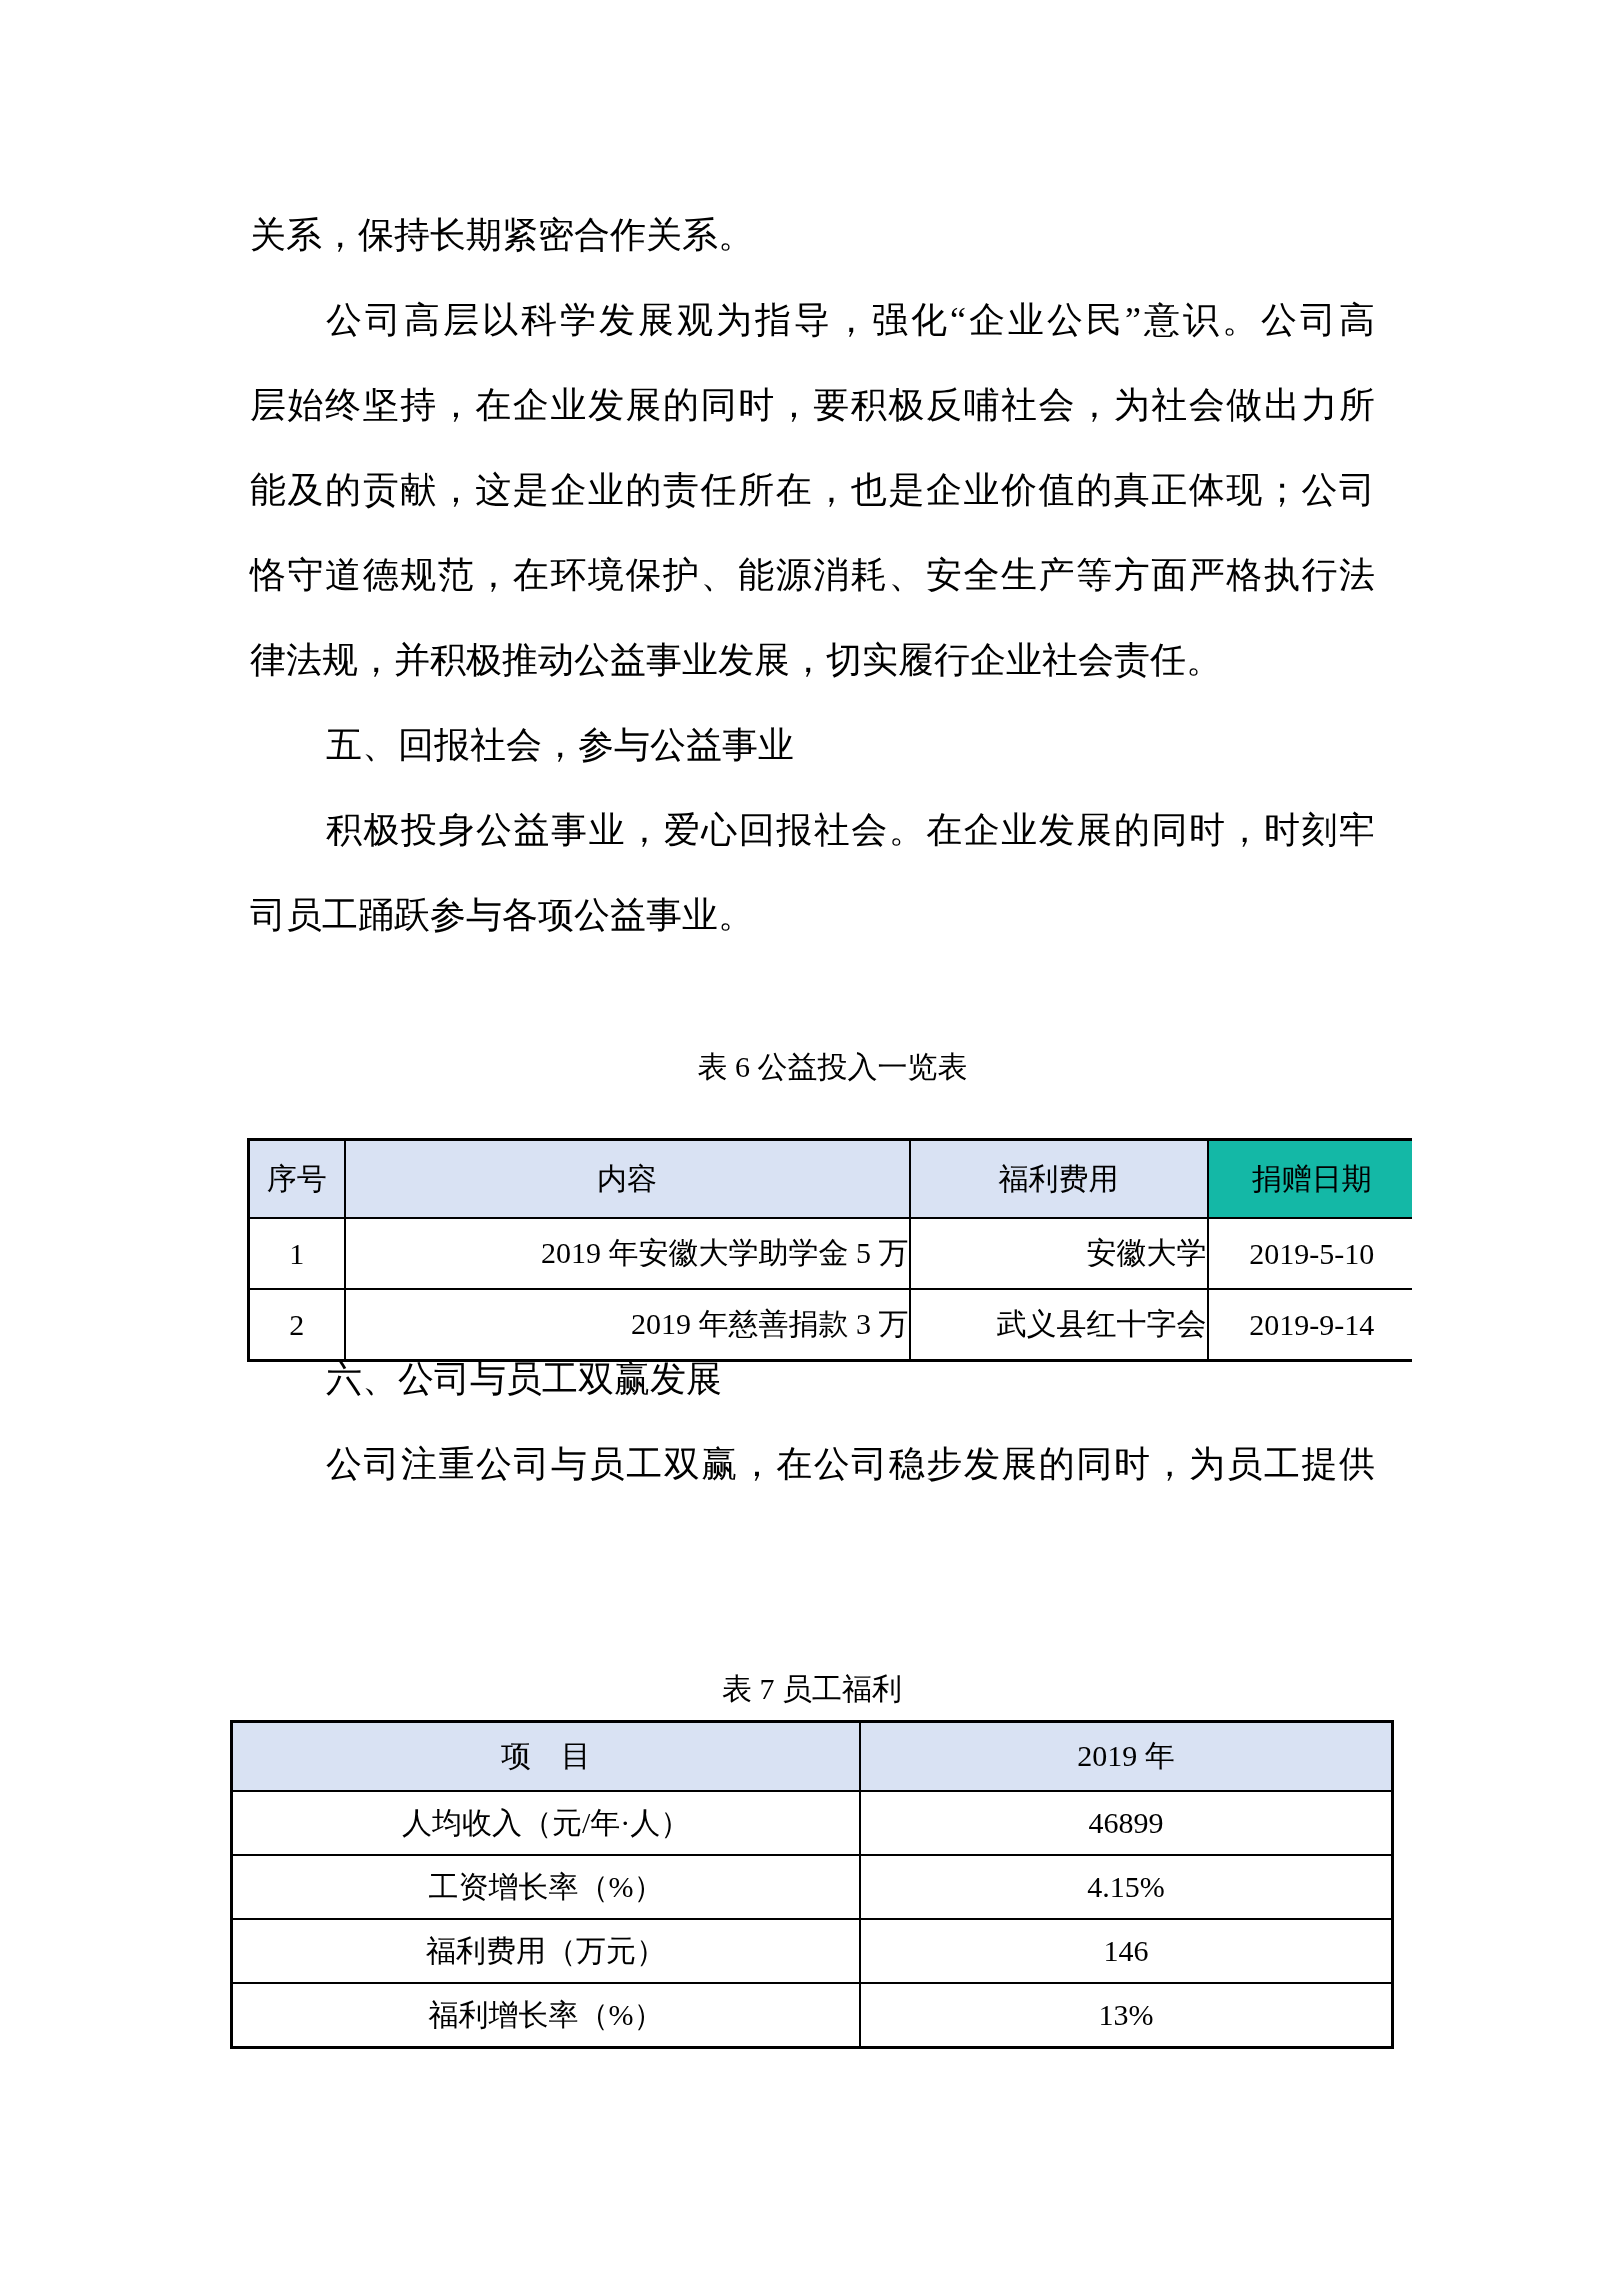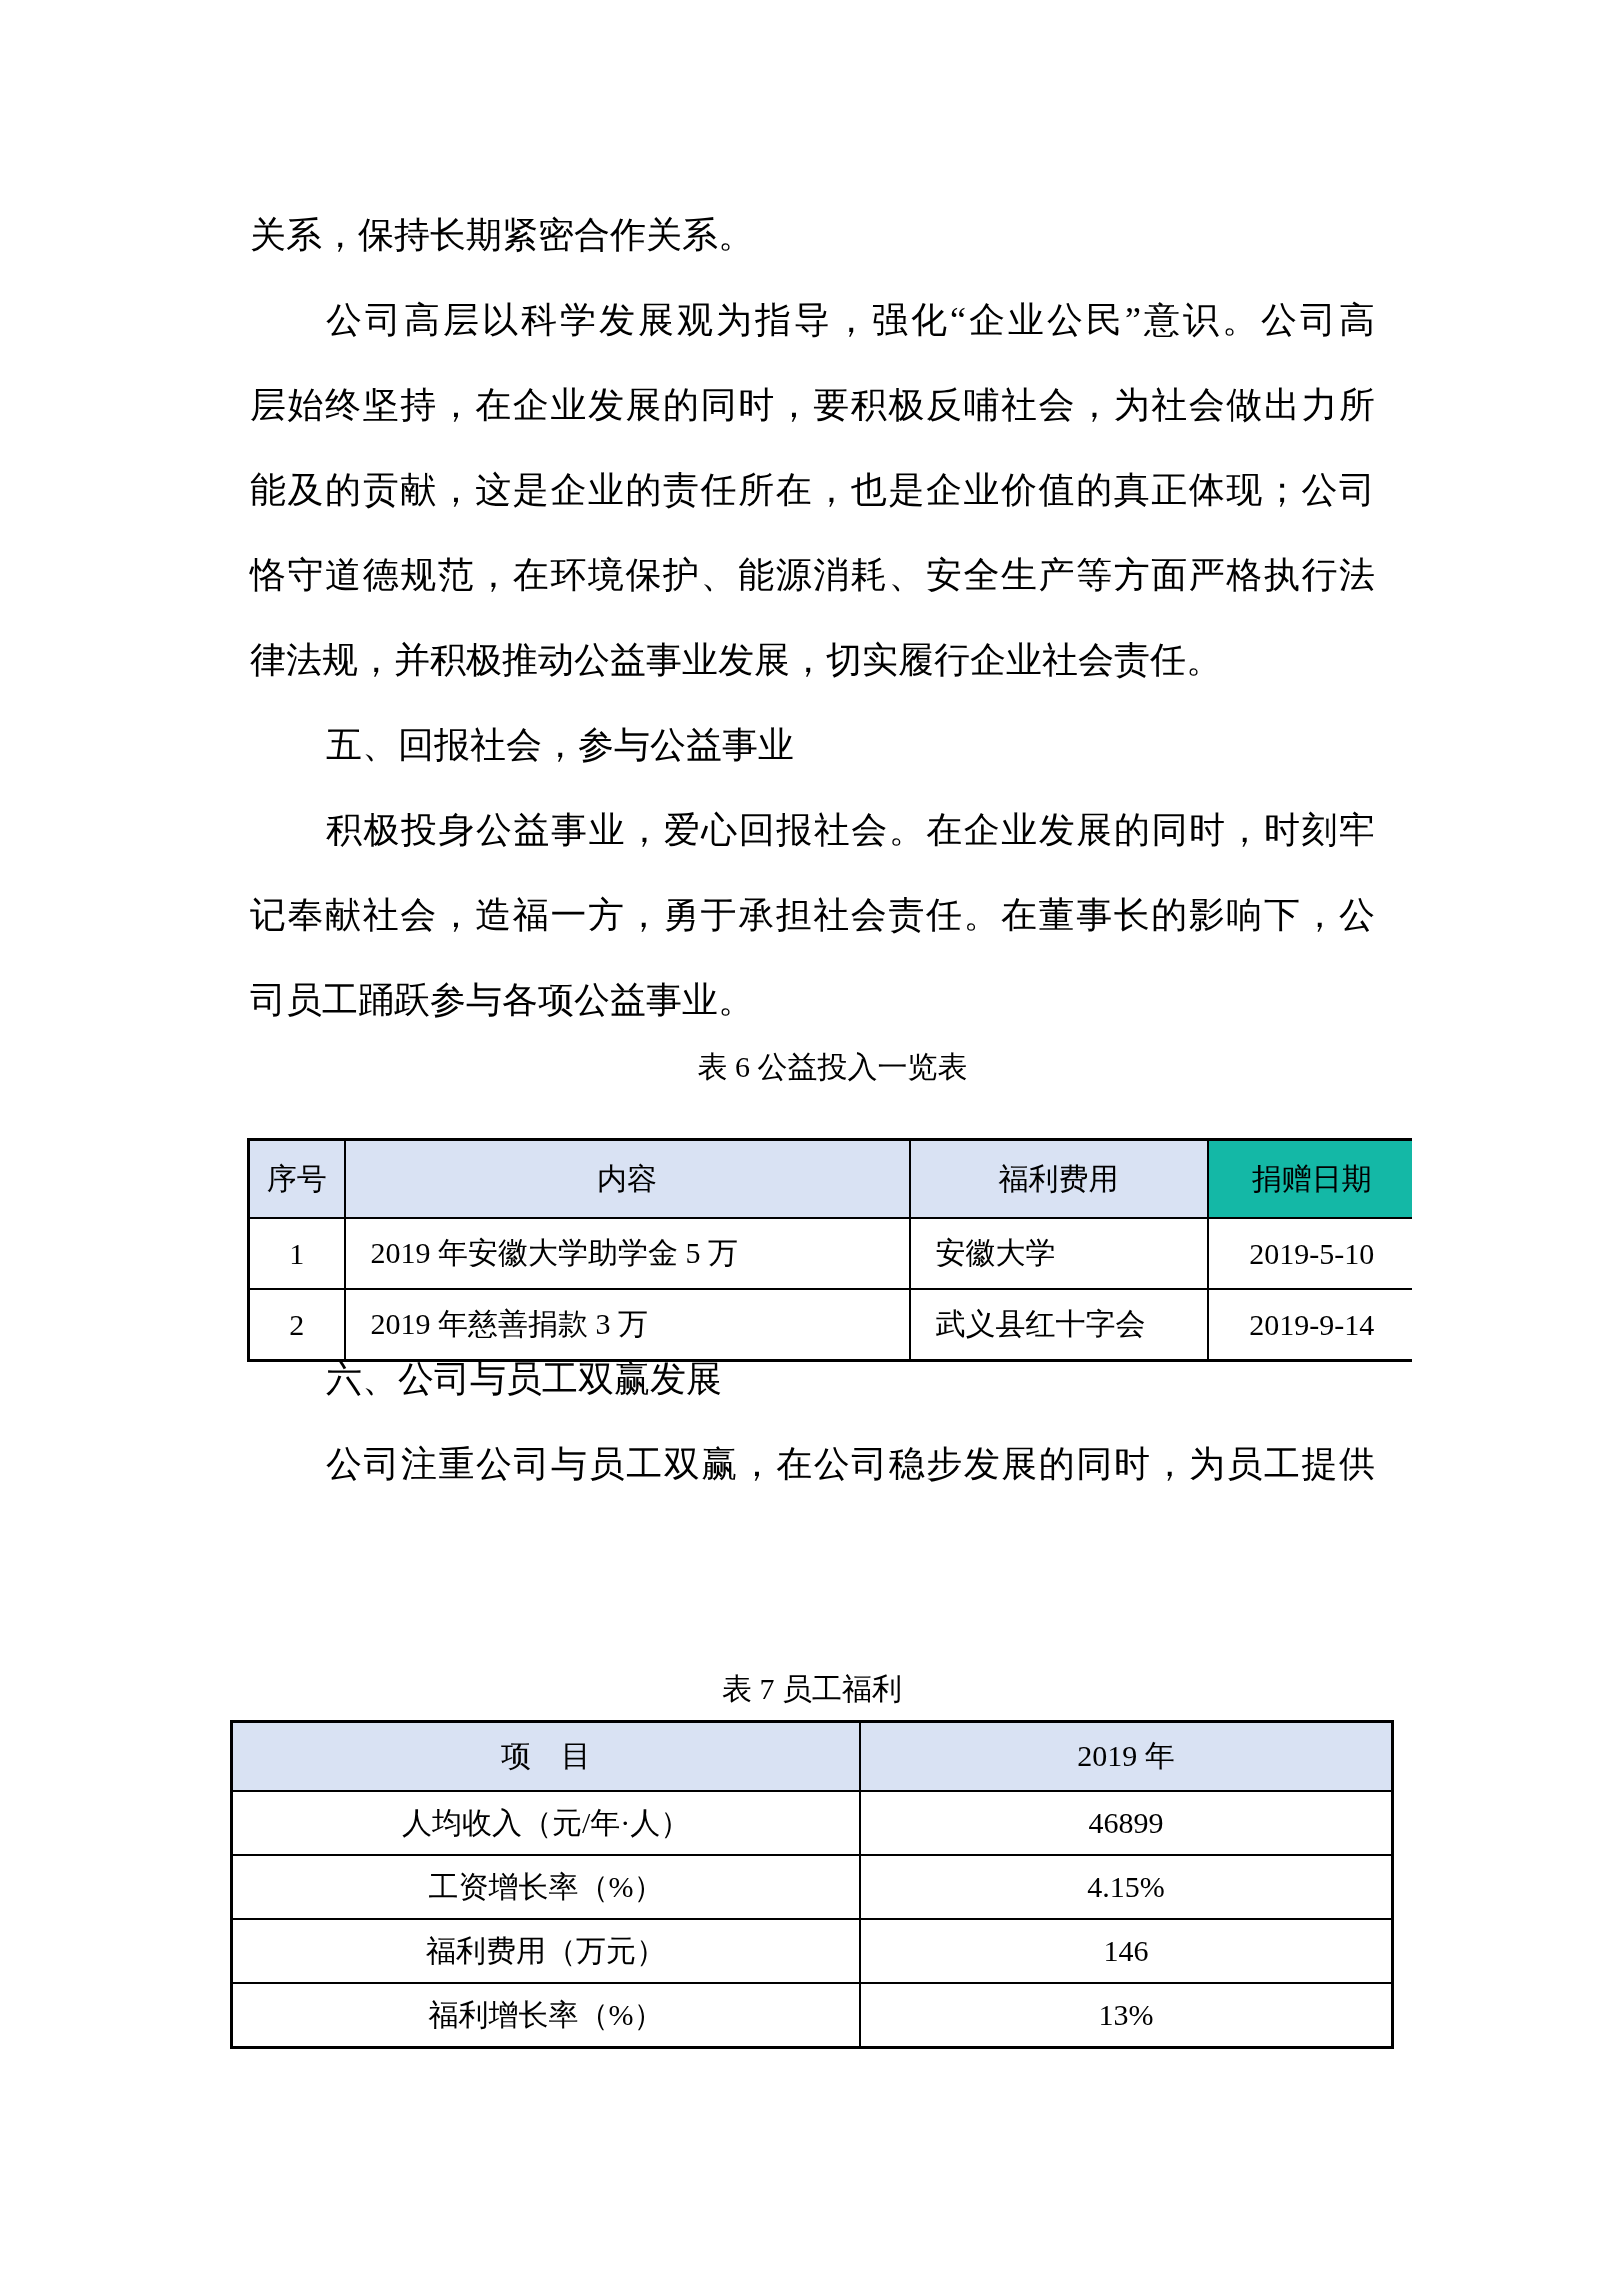--- a/index.html
+++ b/index.html
@@ -47,41 +47,40 @@
     font-weight:normal;
     vertical-align:middle;
     text-align:center;
     padding:0;
     overflow:hidden;
   }
   
   .t6 td,.t6 th{border-left:2px solid #000;border-right:2px solid #000;border-top:2.9px solid #000;border-bottom:2.9px solid #000;}
   .t6 th{height:76px;}
   .t6 td{height:69px;}
-  .t6 .al{text-align:left;padding-left:25px;}
+  .t6 .al{text-align:right;padding-left:25px;}
   
   .t7 td,.t7 th{border:2.9px solid #000;}
   .t7 th{height:67px;}
   .t7 td{height:62px;}
 </style>
 </head>
 <body>
 
 <div class="page">
 
   <div class="textblock" style="top:193px;">
     <div class="line">关系，保持长期紧密合作关系。</div>
     <div class="line j ind">公司高层以科学发展观为指导，强化“企业公民”意识。公司高</div>
     <div class="line j">层始终坚持，在企业发展的同时，要积极反哺社会，为社会做出力所</div>
     <div class="line j">能及的贡献，这是企业的责任所在，也是企业价值的真正体现；公司</div>
     <div class="line j">恪守道德规范，在环境保护、能源消耗、安全生产等方面严格执行法</div>
     <div class="line">律法规，并积极推动公益事业发展，切实履行企业社会责任。</div>
     <div class="line ind">五、回报社会，参与公益事业</div>
     <div class="line j ind">积极投身公益事业，爱心回报社会。在企业发展的同时，时刻牢</div>
-    <div class="line j">记奉献社会，造福一方，勇于承担社会责任。在董事长的影响下，公</div>
     <div class="line">司员工踊跃参与各项公益事业。</div>
   </div>
 
   <div class="tbl-title" style="left:247px;top:1037px;width:1171px;">表 6 公益投入一览表</div>
 
   <table class="t6" style="left:247px;top:1110px;width:1171px;margin-top:28px;">
     <colgroup>
         <col style="width:96px">
         <col style="width:565px">
         <col style="width:298px">

